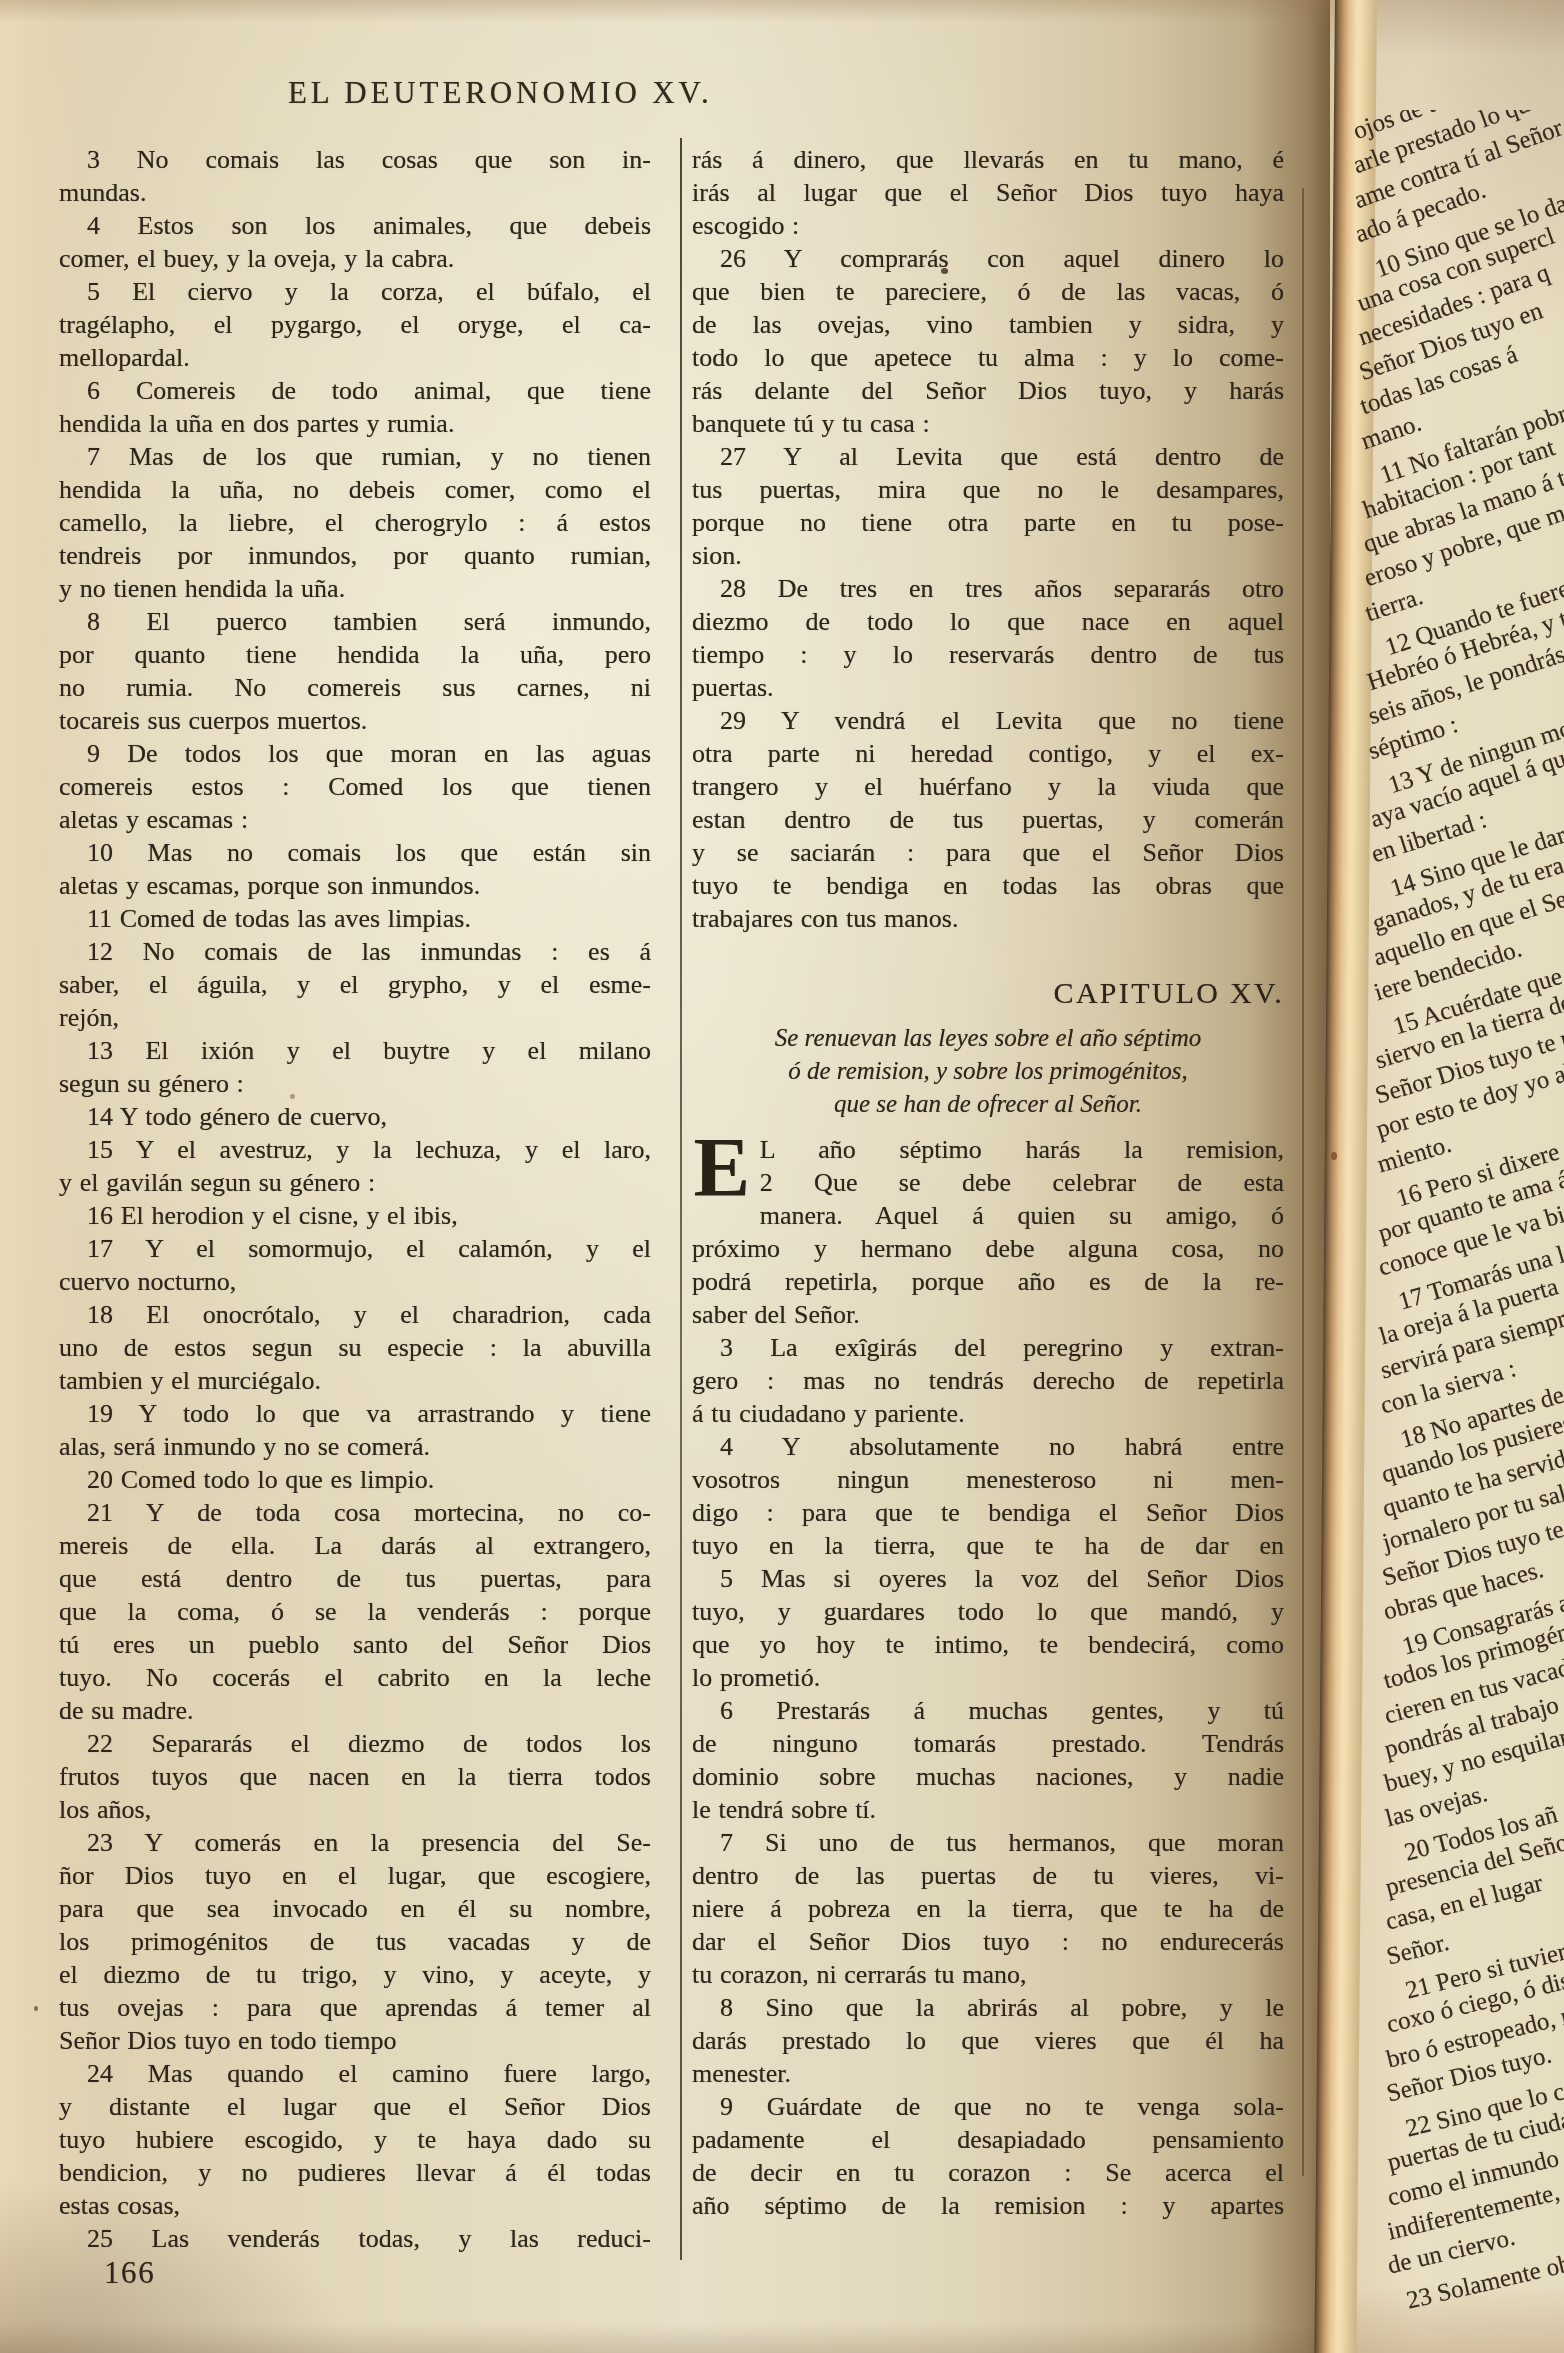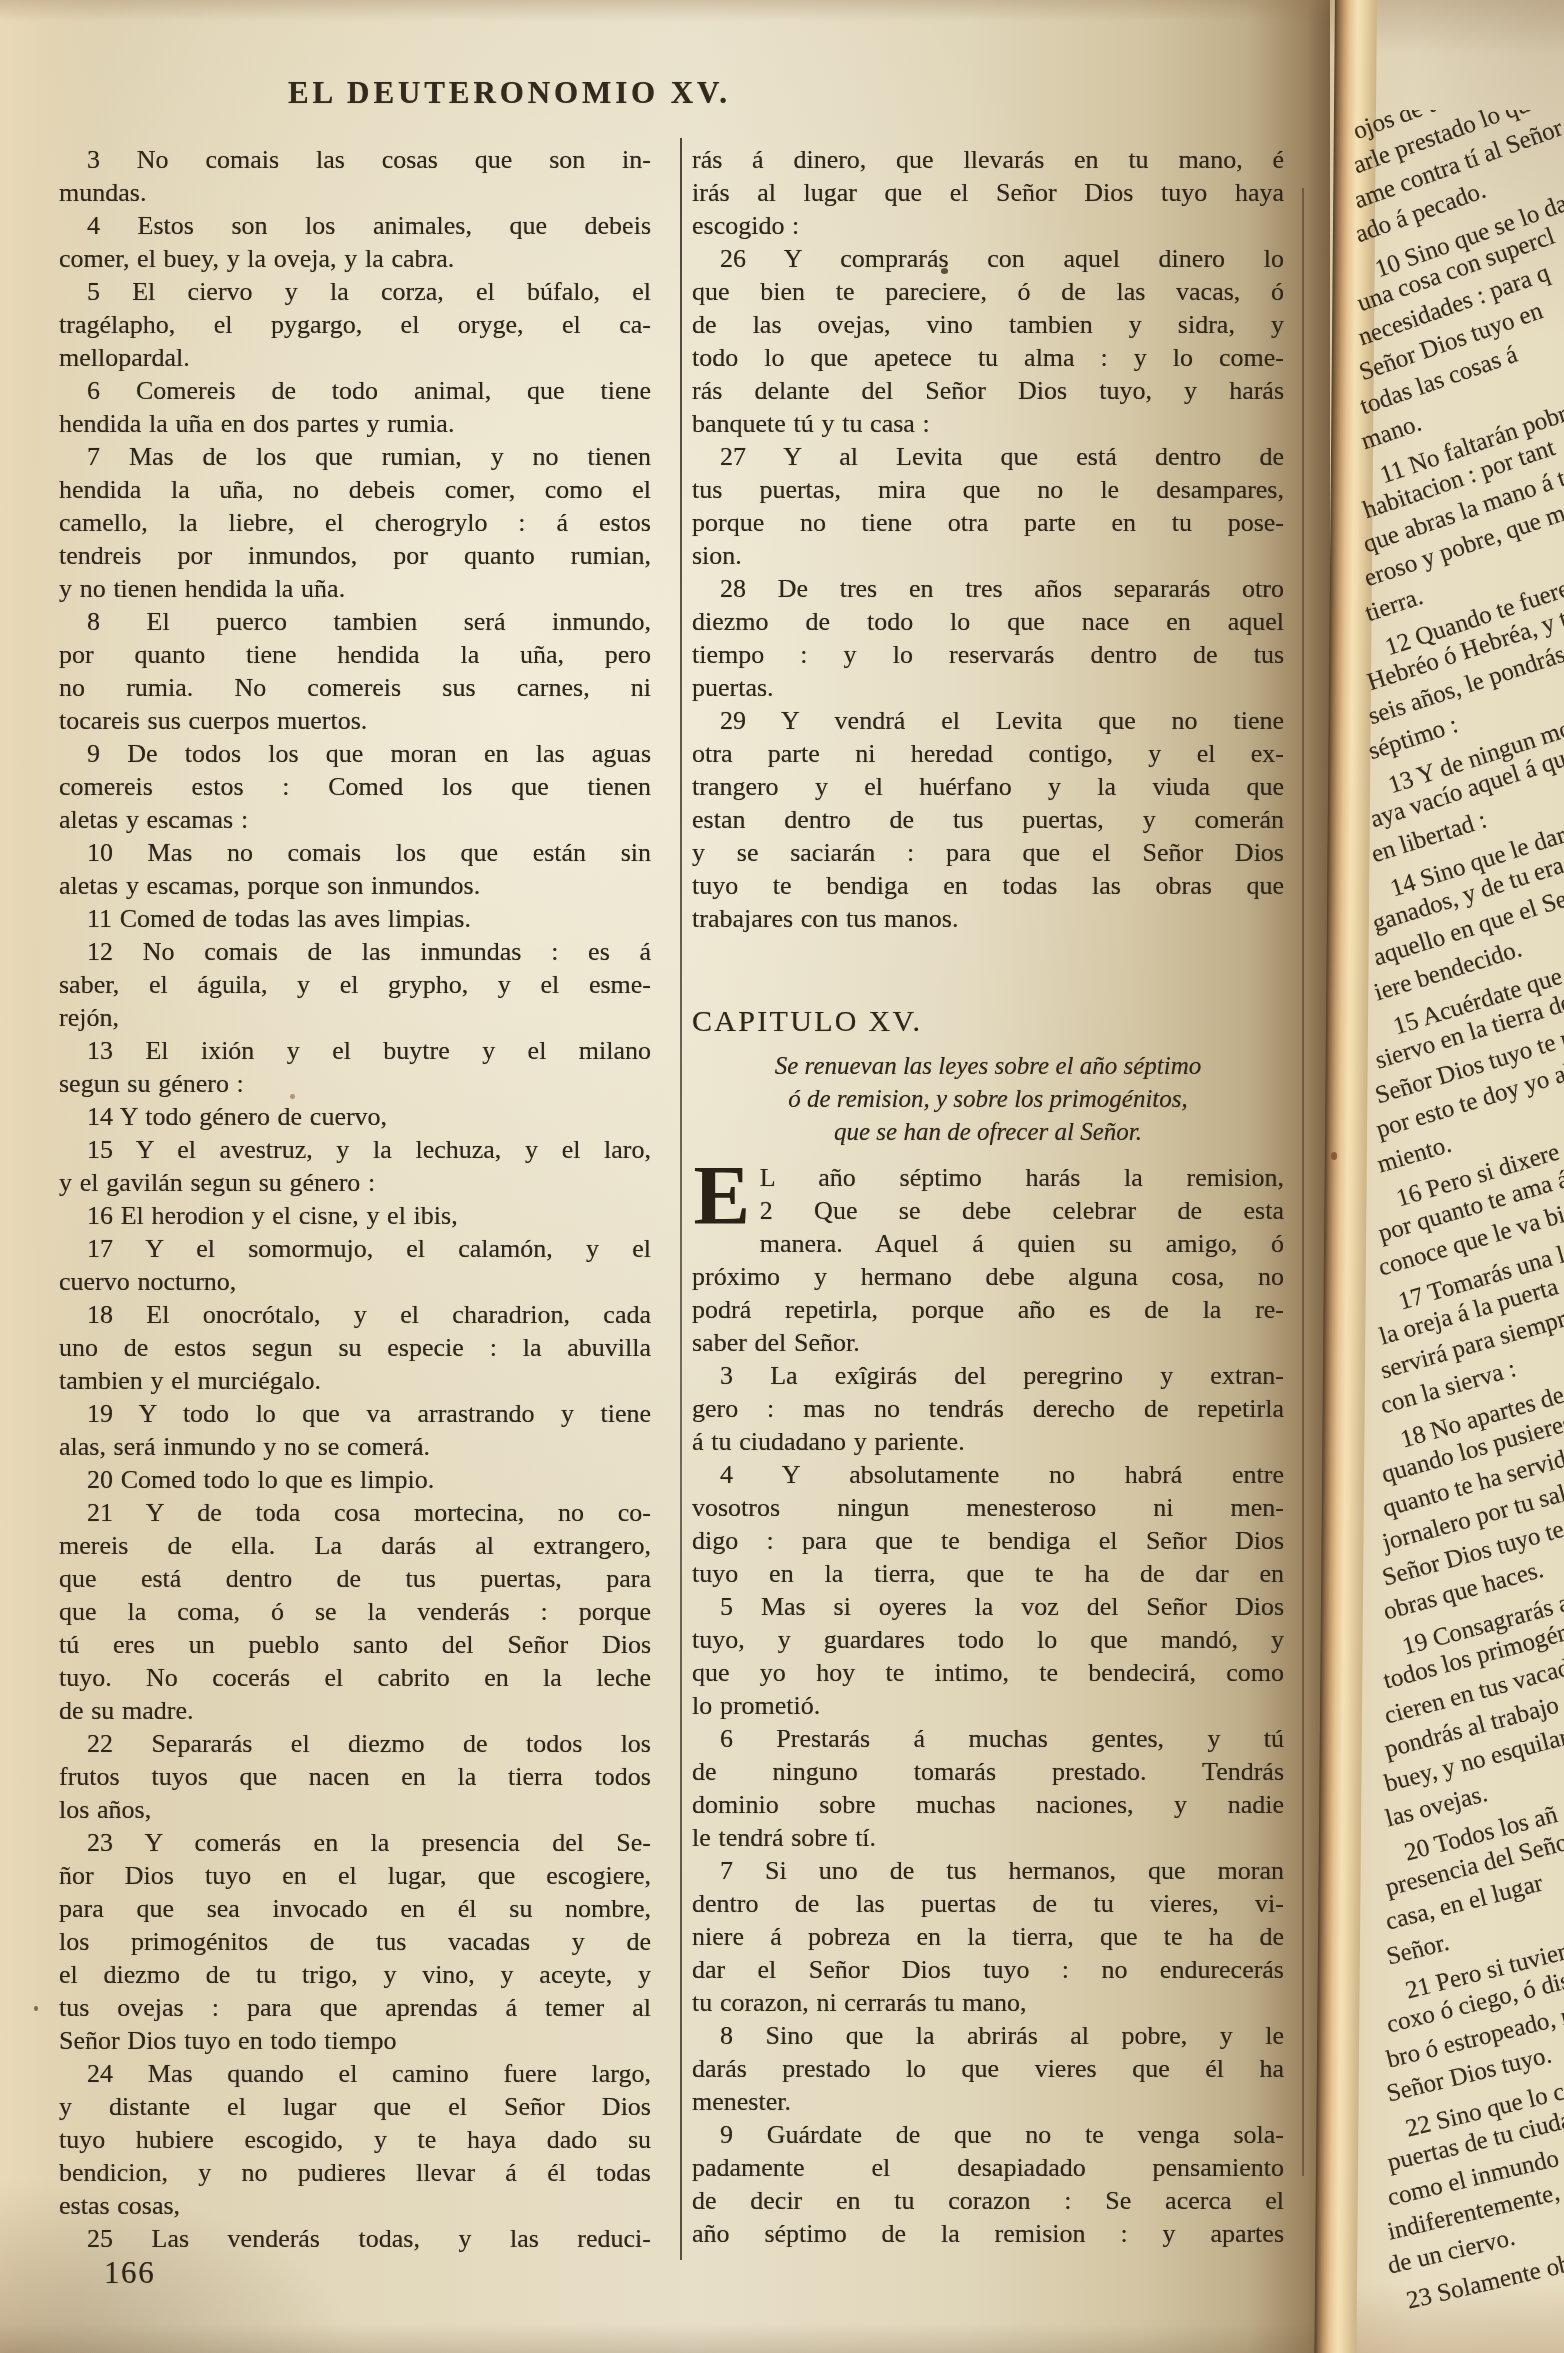--- a/index.html
+++ b/index.html
@@ -9,36 +9,36 @@
   
   .left-page{position:absolute;left:0;top:0;width:1340px;height:2354px;background:
     linear-gradient(to bottom,rgba(150,118,80,.30) 0,rgba(150,118,80,0) 22px),
     linear-gradient(to top,rgba(110,82,52,.22) 0,rgba(110,82,52,0) 31px),
     radial-gradient(485px 250px at 1% 100%,rgba(96,70,45,.30),rgba(96,70,45,0) 70%),
     linear-gradient(to right,#ead9b8 0,#e5d6b5 28px,rgba(0,0,0,0) 102px),
     radial-gradient(978px 1291px at 38% 30%,rgba(255,252,240,.5),rgba(255,252,240,0) 70%),
     linear-gradient(to right,#dccfae 0%,#e3d9bd 30%,#e7dfc7 52%,#e0d6ba 72%,#d3c5a3 85%,#bfae8a 93%,#9b835f 97.5%,#6a5134 100%);}
 
   .running-head{position:absolute;left:288px;top:75px;font-size:31px;letter-spacing:3.9px;
-    white-space:nowrap;color:#332a1e;font-weight:bold;}
+    white-space:nowrap;color:#332a1e;}
 
   .col{position:absolute;top:143px;width:592px;font-size:26px;}
   .col-left{left:59px;}
   .col-right{left:692px;}
   .line{height:33px;line-height:33px;text-align:justify;text-align-last:justify;
     word-spacing:1.2px;white-space:nowrap;overflow:visible;}
   .line.last{text-align-last:left;}
   .line.ind{text-indent:28px;}
 
   .col-rule{position:absolute;left:680px;top:138px;width:2.3px;height:2122px;
     background:linear-gradient(to bottom,rgba(52,40,27,.85),rgba(52,40,27,.65) 60%,rgba(52,40,27,.8));}
   .right-rule{position:absolute;left:1302px;top:188px;width:1.6px;height:1988px;
     background:rgba(50,38,26,.45);}
 
-  .chapter-heading{margin-top:68px;height:36px;line-height:36px;text-align:left;
+  .chapter-heading{margin-top:40px;height:36px;line-height:36px;text-align:right;
     font-size:30px;letter-spacing:2.3px;}
   .summary{margin-top:10px;}
   .summary-line{height:33px;line-height:33px;text-align:center;font-style:italic;font-size:25px;}
   .chapter-body{margin-top:12.5px;}
   .dropcap{float:left;font-size:85px;line-height:67px;height:67px;padding:1.6px 9.4px 0 1.6px;
     font-weight:bold;color:#2b2217;}
 
   .page-number{position:absolute;left:104px;top:2255px;font-size:31px;letter-spacing:1.6px;}
 
   

